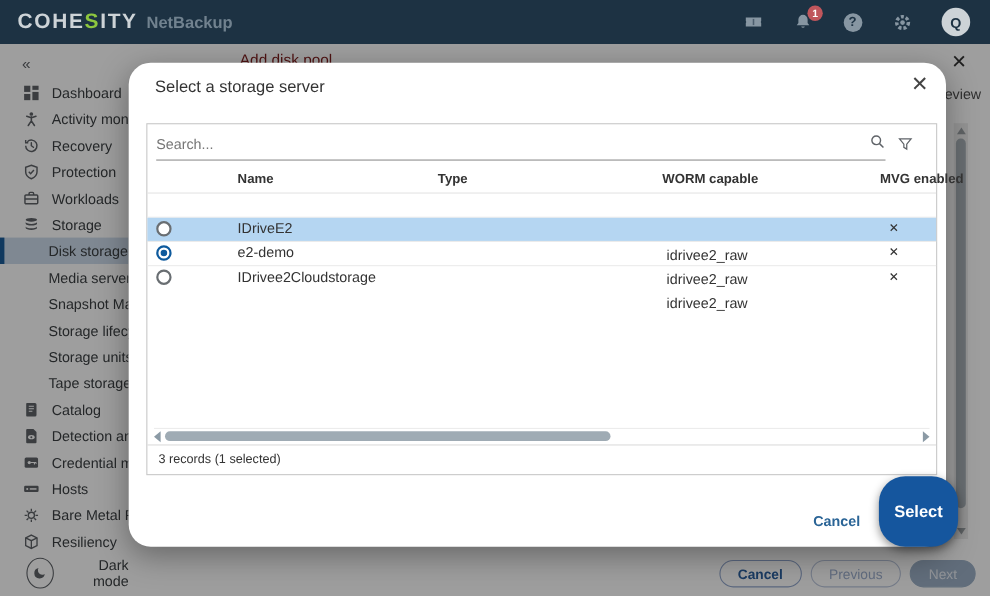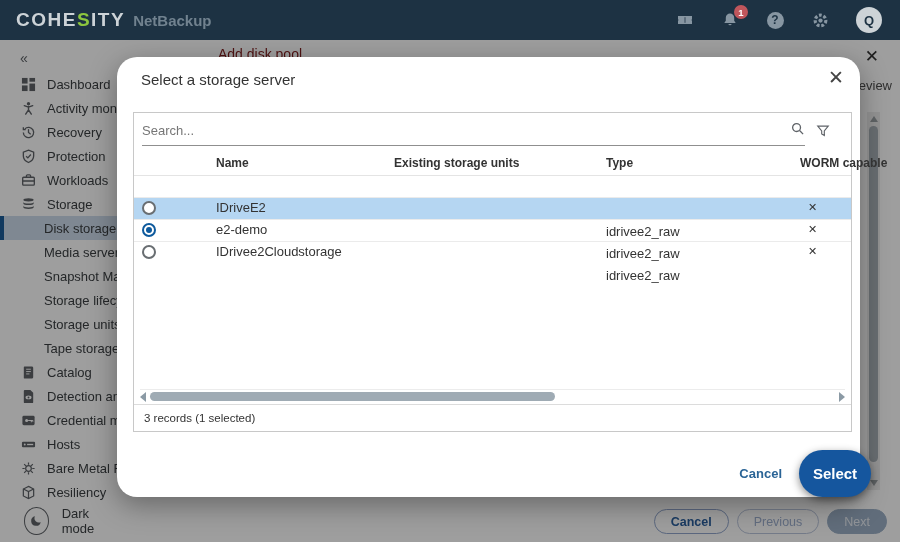--- a/index.html
+++ b/index.html
@@ -18,21 +18,21 @@
   .help-circle { width:17px; height:17px; border-radius:50%; background:#8796a2; color:#1d3243; font-size:12px; font-weight:bold; display:flex; align-items:center; justify-content:center; }
   .avatar { width:26px; height:26px; border-radius:50%; background:#cdd3d7; color:#1d3243; font-size:13px; font-weight:bold; display:flex; align-items:center; justify-content:center; cursor:pointer; }
 
   
   .sidebar { position:absolute; top:40px; left:0; width:117px; height:502px; background:#fff; overflow:hidden; z-index:1; }
   .sb-collapse { padding:10px 0 6px 20px; color:#5f6368; font-size:14px; cursor:pointer; }
   .sb-item { display:flex; align-items:center; height:24px; padding-left:21px; font-size:13px; color:#3c4043; white-space:nowrap; cursor:pointer; }
   .sb-item .ic { width:16px; height:16px; margin-right:10px; color:#5f6368; flex:none; display:flex; align-items:center; }
   .sb-sub { padding-left:44px; }
   .sb-item.active { background:#cddcec; border-left:4px solid #1b5c99; padding-left:40px; }
-  .dark-mode { position:absolute; bottom:6px; left:24px; display:flex; align-items:center; gap:13px; cursor:pointer; }
+  .dark-mode { position:absolute; bottom:6px; left:24px; display:flex; align-items:center; gap:13px; cursor:pointer;text-align:right; }
   .moon-circle { width:28px; height:28px; border-radius:50%; border:1px solid #5f6368; color:#5f6368; display:flex; align-items:center; justify-content:center; }
   .dark-mode-label { font-size:13px; color:#3c4043; }
 
   
   .content { position:absolute; top:40px; left:117px; width:783px; height:502px; background:#fff; z-index:1; }
   .page-title { position:absolute; top:6px; left:101px; font-size:14px; color:#7f1d1d; }
   .page-close { position:absolute; top:8px; right:21px; font-size:17px; color:#333; cursor:pointer; line-height:1; }
   .step-label { position:absolute; top:38px; right:8px; font-size:13px; color:#4d4d4d; }
   .vscroll { position:absolute; top:72px; right:20px; width:13px; height:378px; background:#ededed; display:flex; flex-direction:column; align-items:center; }
   .vs-arrow { width:0; height:0; border-left:4px solid transparent; border-right:4px solid transparent; margin:4px 0; }
@@ -73,21 +73,21 @@
 
   .hscroll { position:absolute; left:6px; right:6px; bottom:28px; height:14px; display:flex; align-items:center; border-top:1px solid #ececec; }
   .hs-arrow { width:0; height:0; border-top:5px solid transparent; border-bottom:5px solid transparent; cursor:pointer; }
   .hs-left { border-right:6px solid #8b9aa5; }
   .hs-right { border-left:6px solid #8b9aa5; margin-left:auto; }
   .hs-thumb { width:405px; height:9px; border-radius:5px; background:#9fabb4; margin-left:4px; cursor:grab; }
   .records-row { position:absolute; left:0; right:0; bottom:0; height:27px; display:flex; align-items:center; padding-left:10px; font-size:11.5px; color:#333; border-top:1px solid #dcdcdc; }
 
   .modal-footer { position:absolute; right:-11px; bottom:0; display:flex; align-items:flex-end; }
   .btn-cancel { background:#fff; border:none; color:#2a6496; font-size:13px; font-weight:bold; padding:6px 15px; border-radius:16px; margin:0 2px 10px 0; cursor:pointer; font-family:"Liberation Sans",sans-serif; }
-  .btn-select { background:#15569e; color:#fff; border:none; font-weight:bold; font-size:15px; height:47px; width:72px; border-radius:24px; box-shadow:0 3px 9px rgba(0,0,0,0.45); cursor:pointer; font-family:"Liberation Sans",sans-serif; }
+  .btn-select { background:#15569e; color:#fff; border:none; font-weight:bold; font-size:15px; height:64px; width:72px; border-radius:24px; box-shadow:0 3px 9px rgba(0,0,0,0.45); cursor:pointer; font-family:"Liberation Sans",sans-serif; }
 </style>
 </head>
 <body>
 
 <div class="stage">
 
   <div class="topbar">
     <div class="brand">
       <span class="brand-cohesity"><span>COHE</span><span class="s-green">S</span><span>ITY</span></span>
       <span class="brand-product">NetBackup</span>
@@ -302,21 +302,20 @@
         <span class="filter-btn">
             <svg viewBox="0 0 16 16" width="14" height="14" fill="none" stroke="#5f6368" stroke-width="1.3">
               <path d="M2 2.5h12L9.5 8v5.2l-3-1.8V8z"></path>
             </svg>
           </span>
       </div>
 
       <div class="tgrid thead">
         <span></span>
         <span>Name</span>
-        <span>Existing storage units</span>
         <span class="th-type">Type</span>
         <span>WORM capable</span>
         <span>MVG enabled</span>
       </div>
 
       <div class="tgrid row">
         <span class="radio"></span>
         <span>IDriveE2</span>
         <span></span>
         <span class="cell-type">idrivee2_raw</span>

